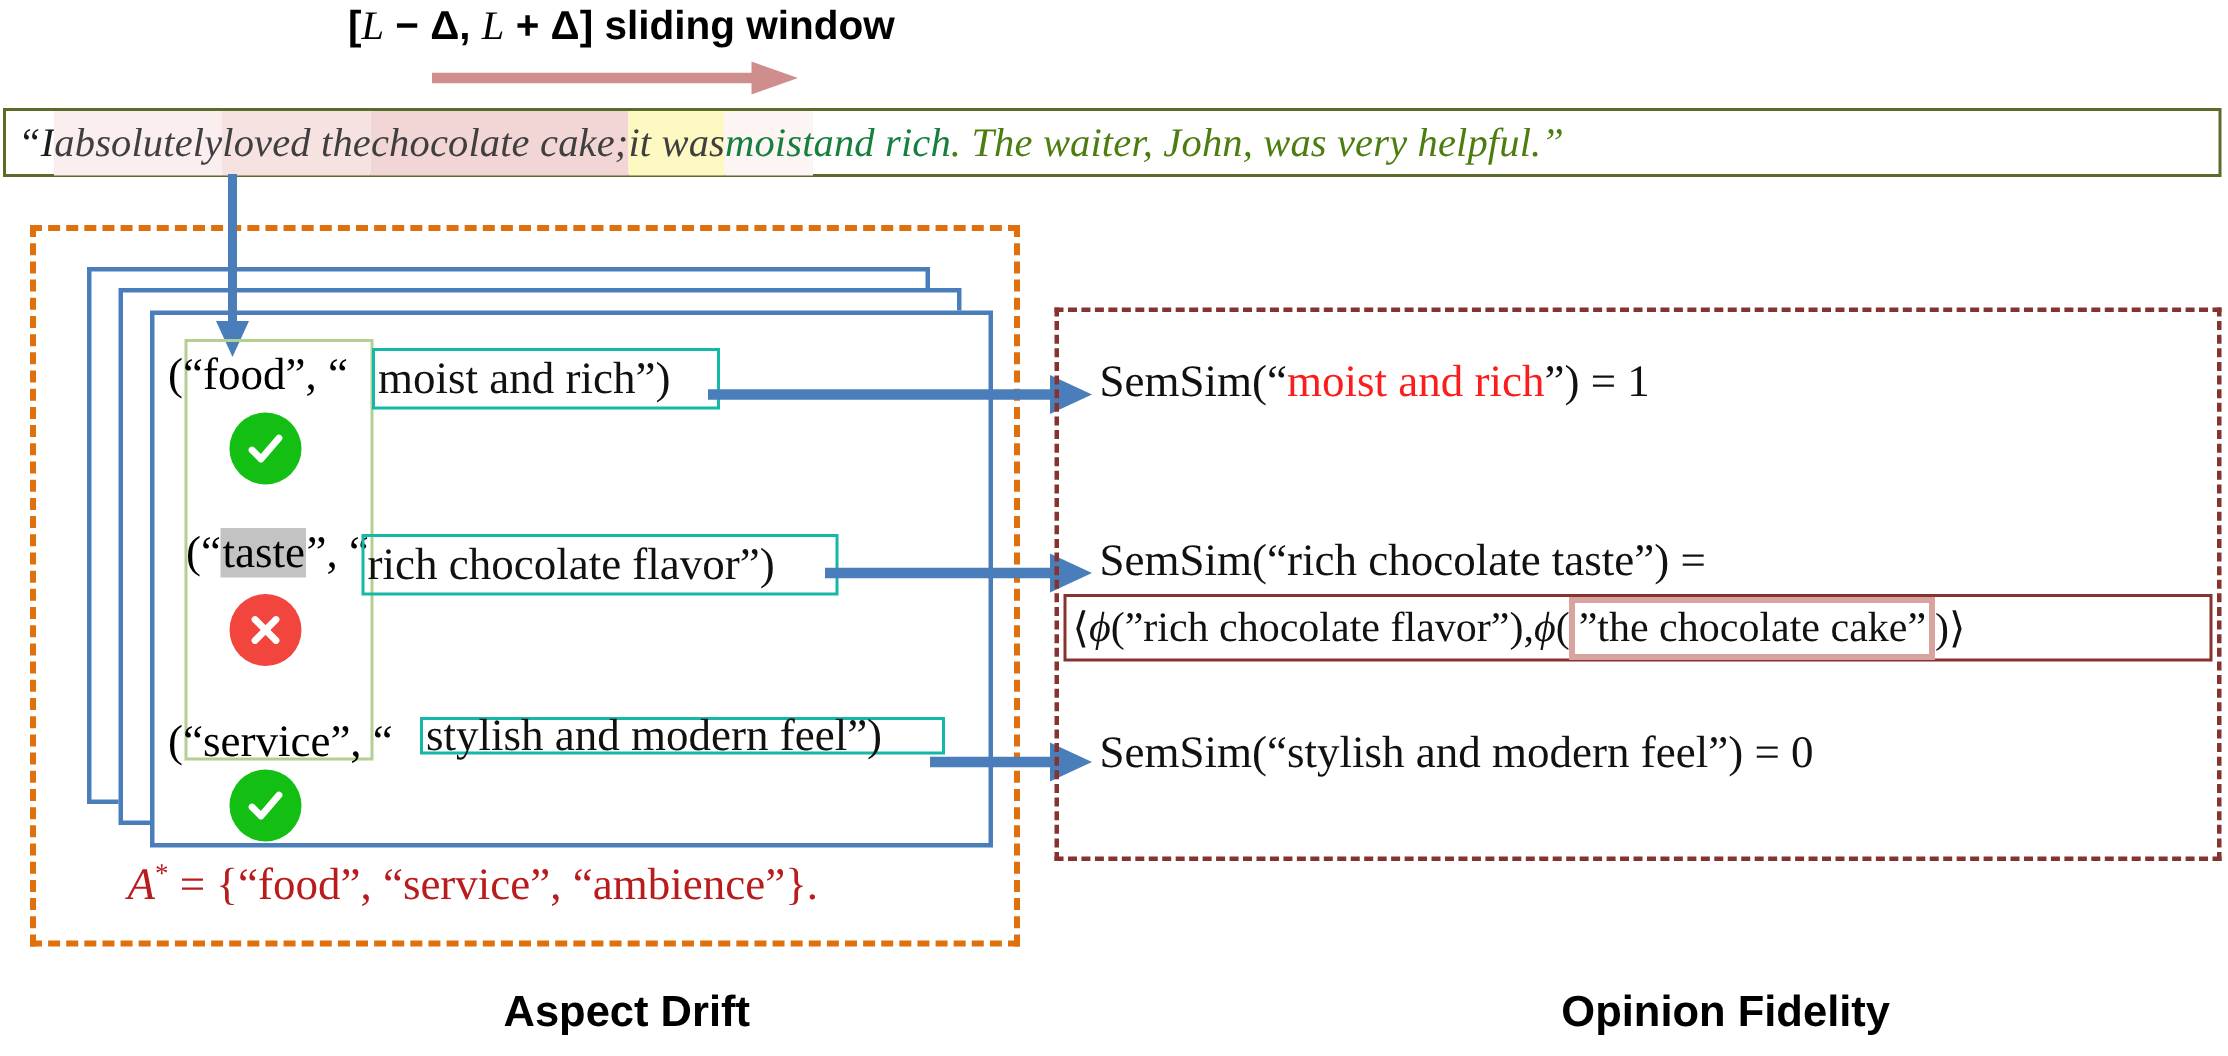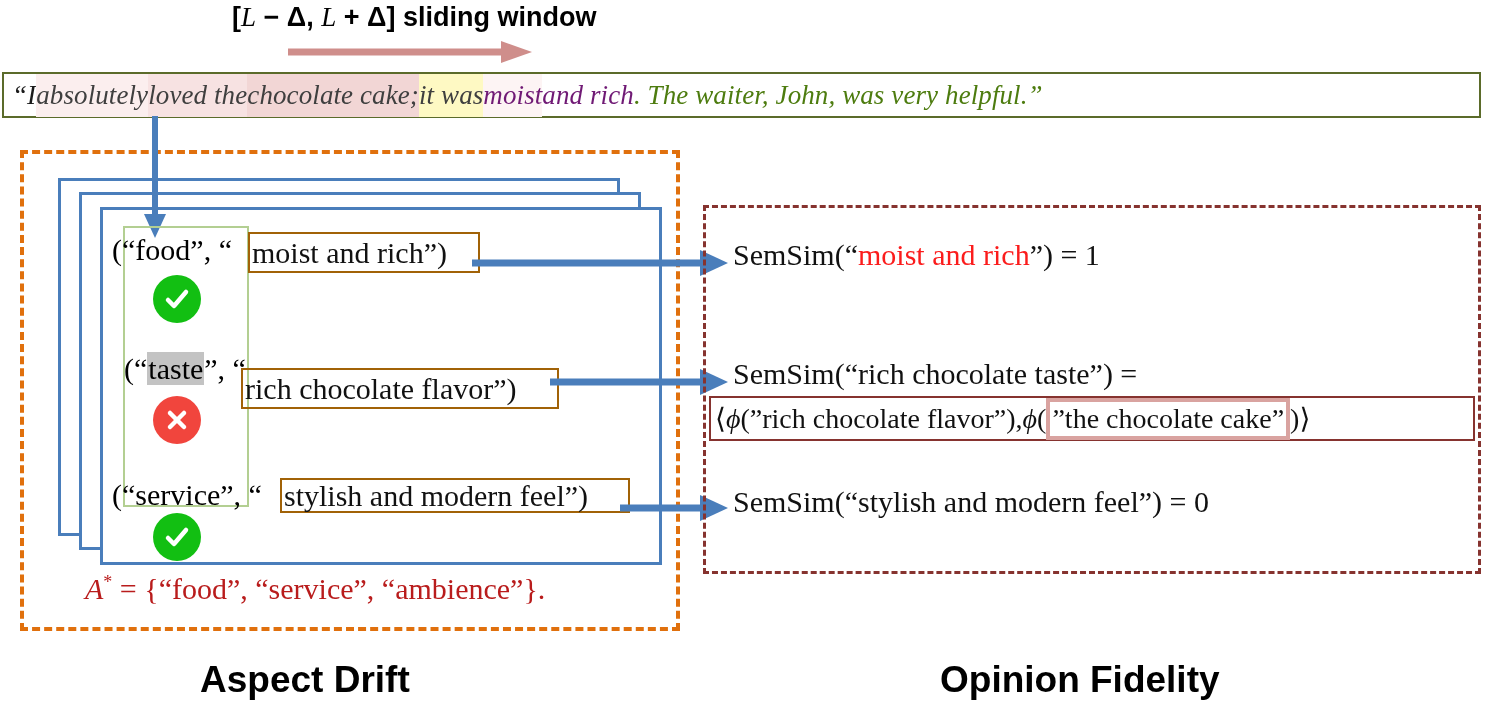--- a/index.html
+++ b/index.html
@@ -35,21 +35,21 @@
     font-size:27px;white-space:nowrap;color:#3f3f3f;
     padding-left:8px;box-sizing:border-box;letter-spacing:0.1px;
   }
   #sentence-text span{padding:6px 0;}
   .hl0{background:transparent;color:#1a1a1a;}
   .hl1{background:#fbeeee;}
   .hl2{background:#f7e2e2;}
   .hl3{background:#f2d6d5;}
   .hl4{background:#fef9c3;}
   .hl5{background:#fdf4f4;}
-  .red-op{color:#701a75;}
+  .red-op{color:#15803d;}
   .plain-dark{color:#4d7c0f;background:transparent;}
 
   
   #aspect-drift-panel{
     left:20px;top:150px;width:660px;height:481px;
     border:4px dashed #e0700d;box-sizing:border-box;
   }
   
   .card{border:3px solid #4a7ebb;background:#ffffff;box-sizing:border-box;}
   #card-back{left:58px;top:178px;width:562px;height:358px;}
@@ -70,27 +70,27 @@
     font-family:"Liberation Serif",serif;font-size:30px;color:#000000;
     white-space:nowrap;
   }
   #tuple-food{left:112px;top:233px;}
   #tuple-taste{left:124px;top:352px;}
   #tuple-service{left:112px;top:478px;}
   .aspect-hl{background:#c3c3c3;padding:0 1px;}
 
   
   .opinion-box{
-    border:2px solid #a16207;background:transparent;box-sizing:border-box;
+    border:2px solid #14b8a6;background:transparent;box-sizing:border-box;
     font-family:"Liberation Serif",serif;font-size:30px;color:#111;
     white-space:nowrap;display:flex;align-items:center;padding:0 2px;
   }
   #op-food{left:248px;top:232px;width:232px;height:41px;}
-  #op-taste{left:241px;top:368px;width:318px;height:41px;font-family:Liberation Serif, serif;}
-  #op-service{left:280px;top:478px;width:350px;height:35px;}
+  #op-taste{left:241px;top:356px;width:318px;height:41px;font-family:Liberation Serif, serif;}
+  #op-service{left:280px;top:478px;width:350px;height:25px;}
 
   
   .badge{width:48px;height:48px;border-radius:50%;display:flex;align-items:center;justify-content:center;}
   .badge svg{display:block;}
   #badge-food{left:153px;top:275px;}
   #badge-taste{left:153px;top:396px;}
   #badge-service{left:153px;top:513px;}
   .badge-ok{background:#12bf12;}
   .badge-bad{background:#f1453d;}
 
@@ -128,22 +128,22 @@
     font-family:"Liberation Serif",serif;font-size:28px;color:#111;white-space:nowrap;
   }
   #formula-box .phi{font-style:italic;font-family:"Liberation Serif",serif;}
   #inner-hl-box{
     border:4px solid #d9a3a0;box-sizing:border-box;padding:1px 2px;
     display:inline-block;
   }
 
   
   .caption{
-    font-family:"Liberation Sans",sans-serif;font-weight:bold;font-size:37px;color:#000;
-    text-align:left;white-space:nowrap;
+    font-family:"Liberation Sans",sans-serif;font-weight:bold;font-size:29px;color:#000;
+    text-align:right;white-space:nowrap;
   }
   #caption-left{left:200px;top:659px;width:300px;}
   #caption-right{left:940px;top:659px;width:320px;}
 </style>
 </head>
 <body>
 
 <div class="abs" id="window-title">
   <span>[</span><span class="mathvar">L</span><span> − Δ, </span><span class="mathvar">L</span><span> + Δ</span><span>] </span><span>sliding window</span>
 </div>

